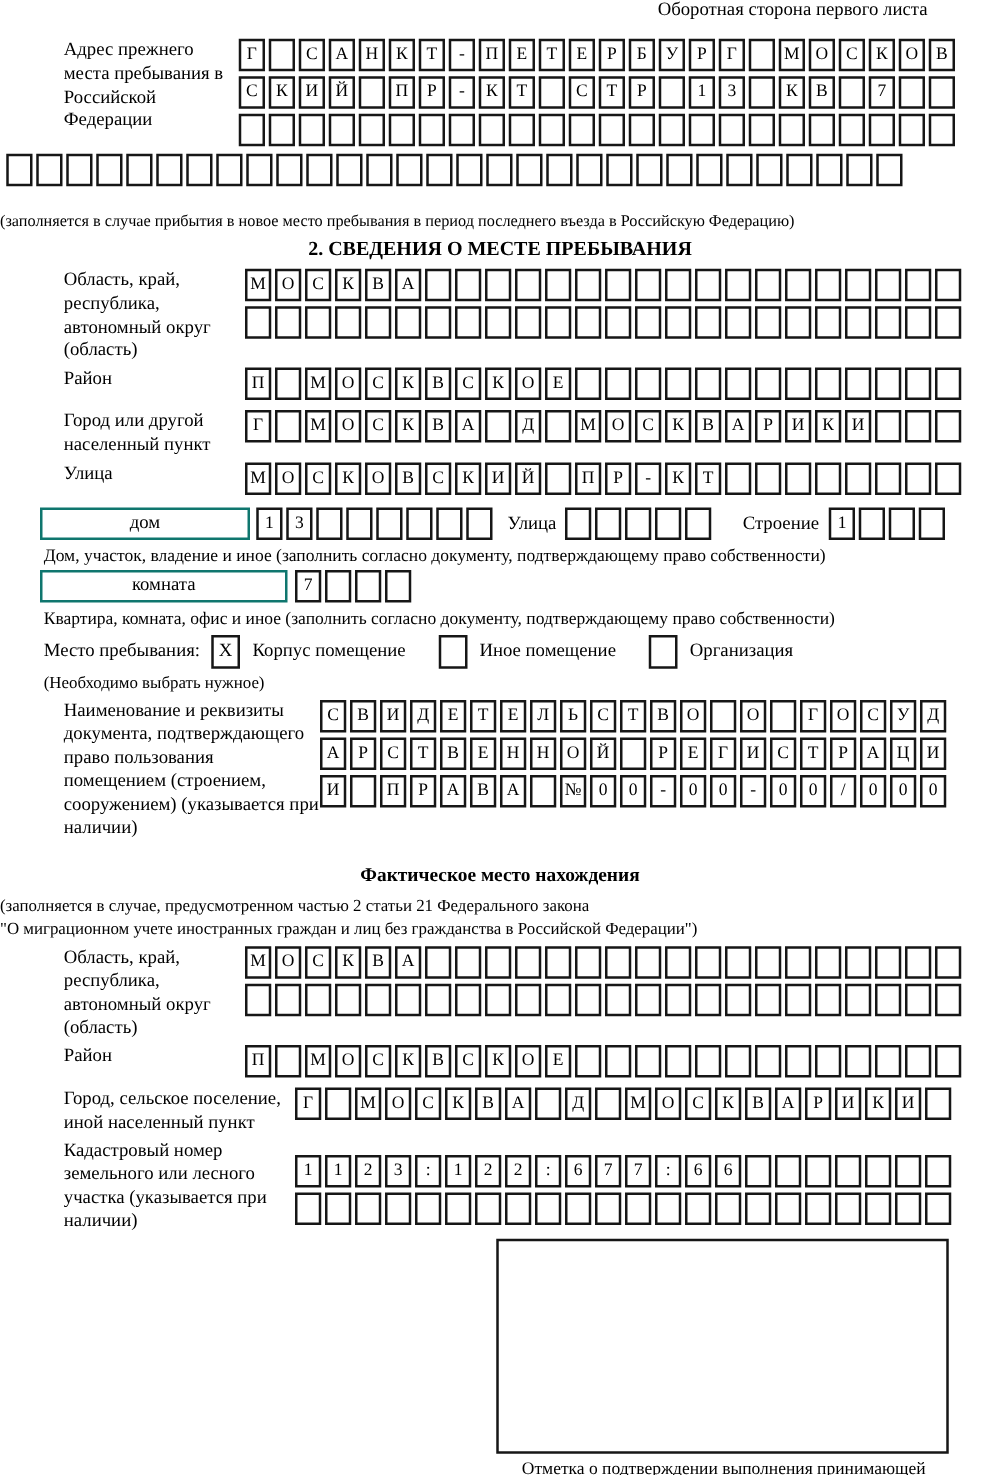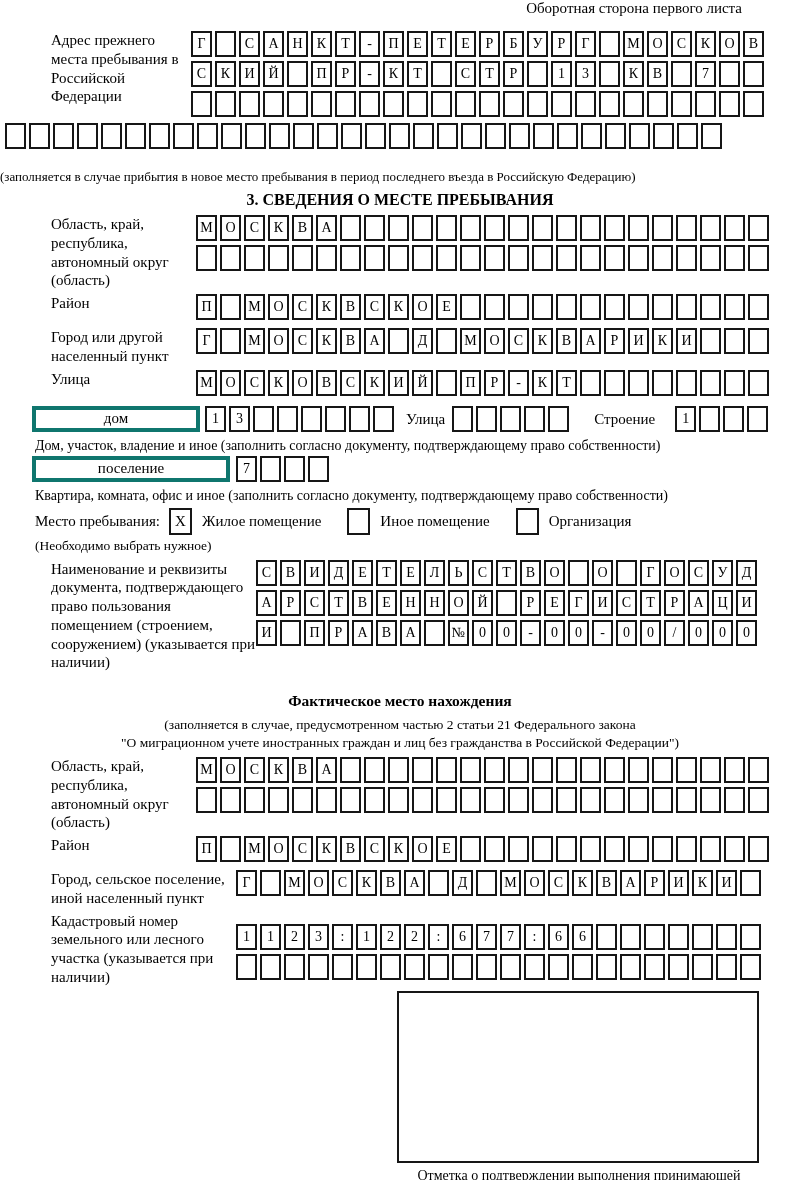--- a/index.html
+++ b/index.html
@@ -24,41 +24,41 @@
     font-size:14px;line-height:1;
   }
   .fullrow{margin:2px 0 2px 5px;}
   .caption{font-size:13px;text-align:left;margin:20px 0 2px;}
   .caption-left{font-size:14px;margin:2px 0 2px 35px;text-align:left;}
   .h2{font-weight:bold;font-size:16px;text-align:center;margin:6px 0 6px;}
   .h3{font-weight:bold;font-size:15.5px;text-align:center;margin:20px 0 6px;}
   .mt4{margin-top:4px;}
   .mt6{margin-top:6px;}
   .wide-box{
-    box-sizing:border-box;height:26px;border:4px solid #0f766e;flex:none;
+    box-sizing:border-box;height:26px;border:2px solid #0f766e;flex:none;
     display:flex;align-items:center;justify-content:center;font-size:15px;
   }
   .house-box{width:168px;margin-right:5px;}
   .apt-box{width:198px;margin-right:6px;}
   .house-row{margin:6px 0 0 32px;}
   .apt-row{margin:2px 0 0 32px;}
   .inline-label{font-size:15px;line-height:26px;flex:none;}
   .lbl-korpus{margin:0 7px 0 9px;}
-  .lbl-stroenie{margin:0 20px 0 22px;}
+  .lbl-stroenie{margin:0 8px 0 22px;}
   .stay-row{margin:4px 0 0 35px;align-items:center;}
   .stay-label{margin-right:9px;}
   .cb{
     box-sizing:border-box;flex:none;width:23px;height:27px;border:2px solid #161616;
     display:inline-flex;align-items:center;justify-content:center;font-size:15px;
   }
   .opt{margin:0 26px 0 10px;}
   .opt:last-child{margin-right:4px;}
   .stay-note{width:590px;margin-left:35px;text-align:left;font-size:13.5px;margin-top:3px;}
   .doc-block{margin-top:6px;}
-  .notes-center{font-size:13.5px;text-align:center;line-height:1.3;}
+  .notes-center{font-size:13.5px;line-height:1.3;}
   .cad-rows{margin-top:12px;}
   .stamp-box{
     box-sizing:border-box;margin:4px 0 0 397px;width:362px;height:172px;
     border:2px solid #161616;background:#fff;
   }
   .stamp-caption{margin-left:390px;width:378px;text-align:center;font-size:14px;line-height:1.28;margin-top:4px;}
 </style>
 </head>
 <body>
 
@@ -176,21 +176,21 @@
       <span class="cell"></span>
       <span class="cell"></span>
       <span class="cell"></span>
       <span class="cell"></span>
       <span class="cell"></span>
       <span class="cell"></span>
       <span class="cell"></span>
     </div>
   <div class="caption">(заполняется в случае прибытия в новое место пребывания в период последнего въезда в Российскую Федерацию)</div>
 
-  <div class="h2">3. СВЕДЕНИЯ О МЕСТЕ ПРЕБЫВАНИЯ</div>
+  <div class="h2">2. СВЕДЕНИЯ О МЕСТЕ ПРЕБЫВАНИЯ</div>
 
   <div class="frow mt4">
     <div class="label ml35 w145">Область, край, республика, автономный округ (область)</div>
     <div class="col">
       <div class="cellrow">
           <span class="cell">М</span>
           <span class="cell">О</span>
           <span class="cell">С</span>
           <span class="cell">К</span>
           <span class="cell">В</span>
@@ -357,34 +357,34 @@
     <div class="cellrow">
         <span class="cell">1</span>
         <span class="cell"></span>
         <span class="cell"></span>
         <span class="cell"></span>
       </div>
   </div>
   <div class="caption-left">Дом, участок, владение и иное (заполнить согласно документу, подтверждающему право собственности)</div>
 
   <div class="frow apt-row">
-    <div class="wide-box apt-box">поселение</div>
+    <div class="wide-box apt-box">комната</div>
     <div class="cellrow">
         <span class="cell">7</span>
         <span class="cell"></span>
         <span class="cell"></span>
         <span class="cell"></span>
       </div>
   </div>
   <div class="caption-left">Квартира, комната, офис и иное (заполнить согласно документу, подтверждающему право собственности)</div>
 
   <div class="frow stay-row">
     <span class="stay-label">Место пребывания:</span>
     <span class="cb">X</span>
-    <span class="opt">Жилое помещение</span>
+    <span class="opt">Корпус помещение</span>
     <span class="cb"></span>
     <span class="opt">Иное помещение</span>
     <span class="cb"></span>
     <span class="opt">Организация</span>
   </div>
   <div class="stay-note">(Необходимо выбрать нужное)</div>
 
   <div class="frow doc-block">
     <div class="label ml35 w205">Наименование и реквизиты документа, подтверждающего право пользования помещением (строением, сооружением) (указывается при наличии)</div>
     <div class="col">

